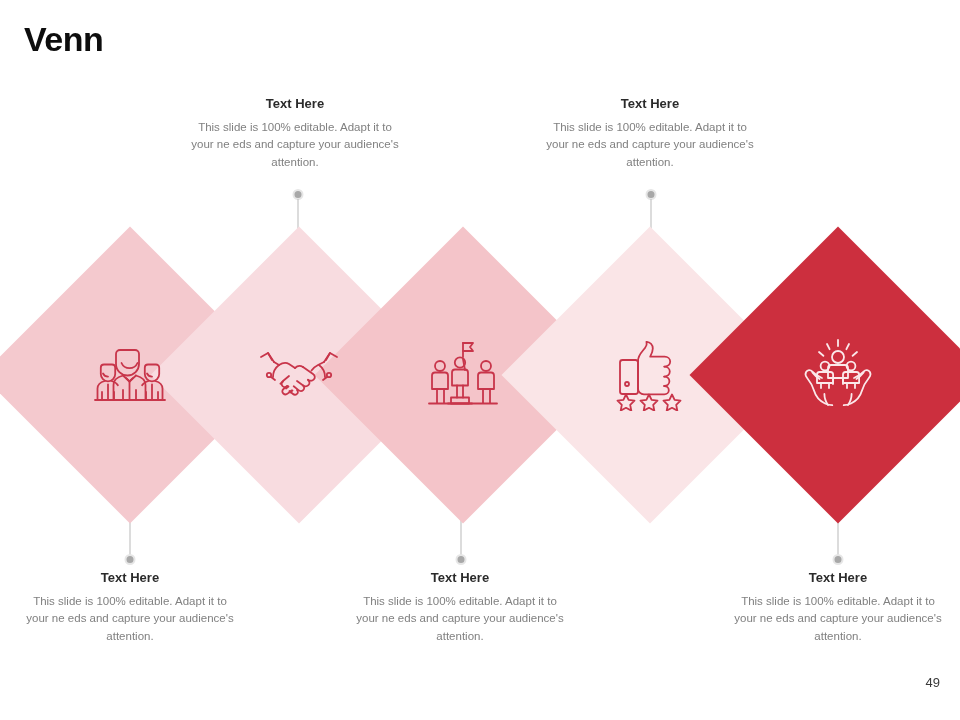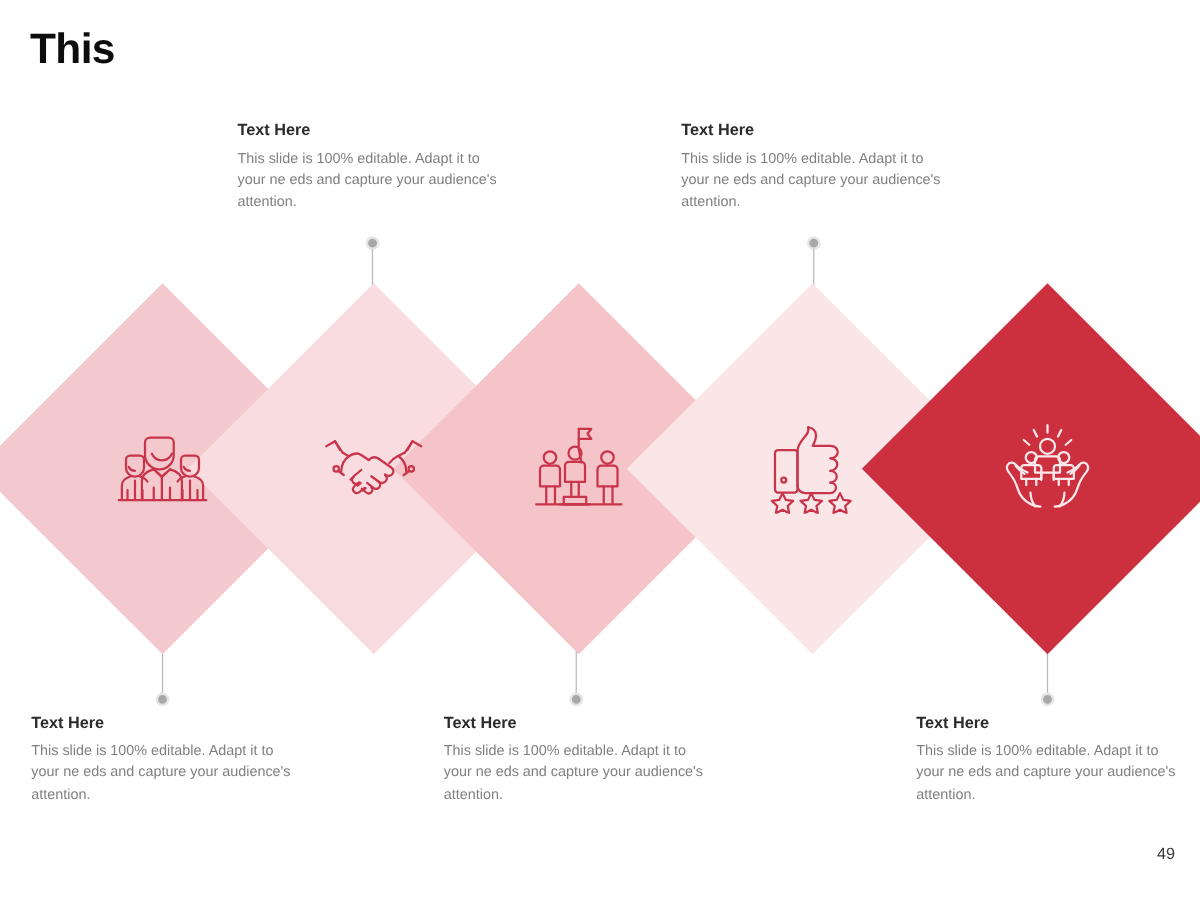--- a/index.html
+++ b/index.html
@@ -11,21 +11,21 @@
   .slide{position:absolute;inset:0;}
 
   
   .title{
     position:absolute;left:24px;top:22px;
     font-size:34px;font-weight:bold;color:#0d0d0d;
     letter-spacing:-0.5px;line-height:1;
   }
 
   
-  .txtblock{position:absolute;text-align:left;}
+  .txtblock{position:absolute;text-align:center;}
   .txtblock .head{
     font-size:13px;font-weight:bold;color:#2b2b2b;
     margin:0 0 7px 0;line-height:1.2;
   }
   .txtblock .body{
     font-size:11.5px;color:#808080;line-height:1.55;
     margin:0;
   }
 
   .t-top1{left:190px;top:96px;width:210px;}
@@ -97,21 +97,21 @@
   .pagenum{
     position:absolute;right:20px;bottom:30px;
     font-size:13px;color:#3a3a3a;
   }
 </style>
 </head>
 <body style="background: rgb(255, 255, 255);">
 
 <div class="slide">
 
-  <div class="title">This</div>
+  <div class="title">Venn</div>
 
   <div class="txtblock t-top1">
     <p class="head">Text Here</p>
     <p class="body">This slide is 100% editable. Adapt it to your ne eds and capture your audience's attention.</p>
   </div>
   <div class="txtblock t-top2">
     <p class="head">Text Here</p>
     <p class="body">This slide is 100% editable. Adapt it to your ne eds and capture your audience's attention.</p>
   </div>
 

